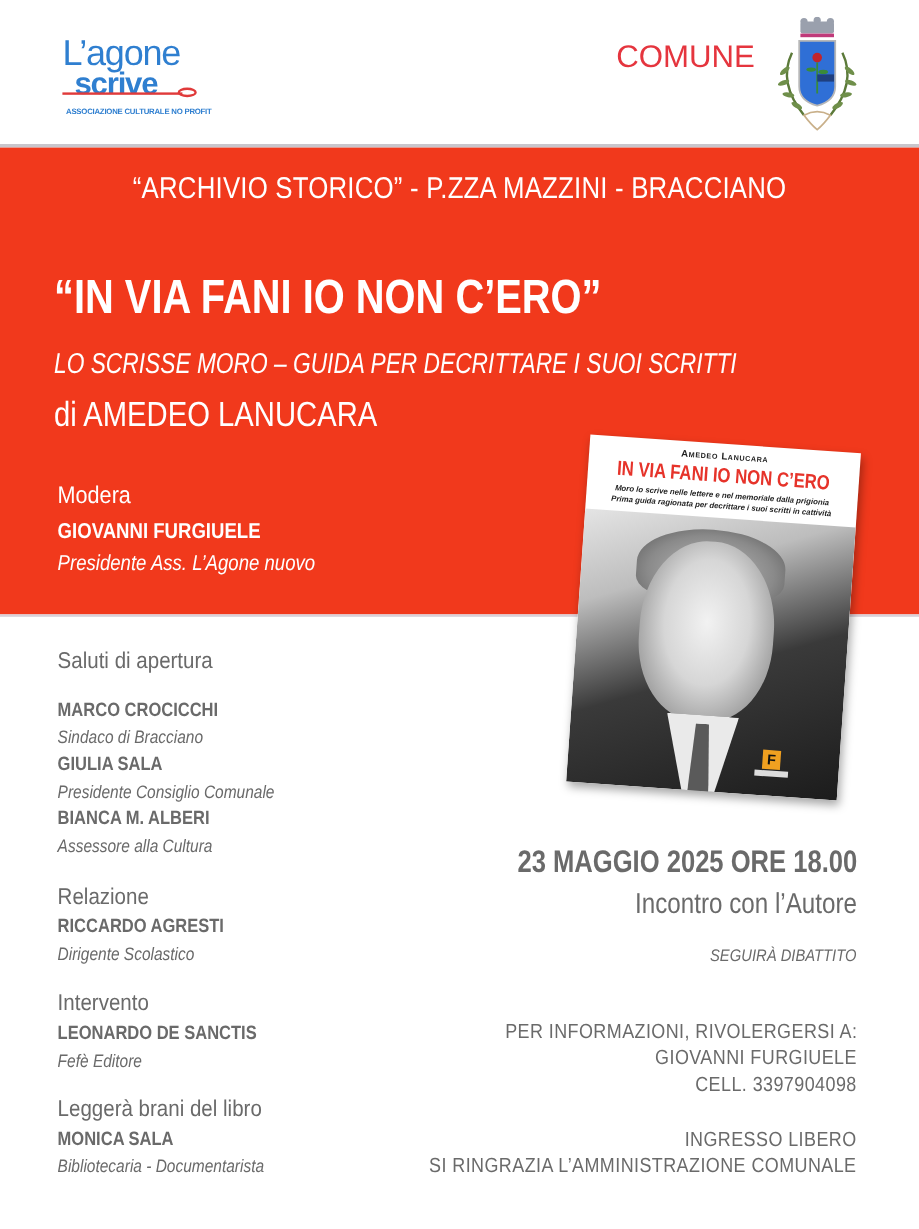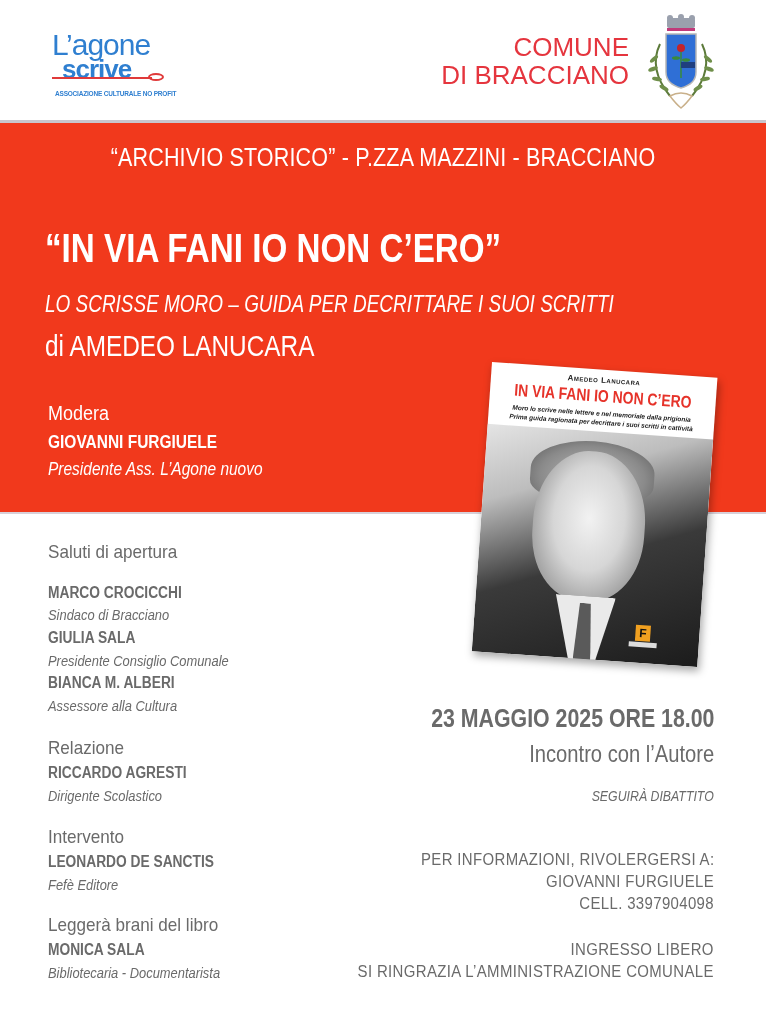--- a/index.html
+++ b/index.html
@@ -69,21 +69,20 @@
   <div class="logo-agone">
     <span class="l1">L’agone</span>
     <span class="l2">scrive</span>
     <span class="needle"></span>
     <span class="eye"></span>
     <span class="sub">ASSOCIAZIONE CULTURALE NO PROFIT</span>
   </div>
 
   <div class="comune">
     <div>COMUNE</div>
-    <div>DI BRACCIANO</div>
   </div>
 
   <svg class="crest" viewBox="0 0 82 100">
 
     <rect x="27" y="4" width="28" height="10" rx="2" fill="#9aa0ad"></rect>
     <circle cx="30" cy="4" r="3" fill="#9aa0ad"></circle>
       <circle cx="41" cy="3" r="3" fill="#9aa0ad"></circle>
       <circle cx="52" cy="4" r="3" fill="#9aa0ad"></circle>
     <rect x="27" y="14" width="28" height="3" fill="#c03a7a"></rect>
 

